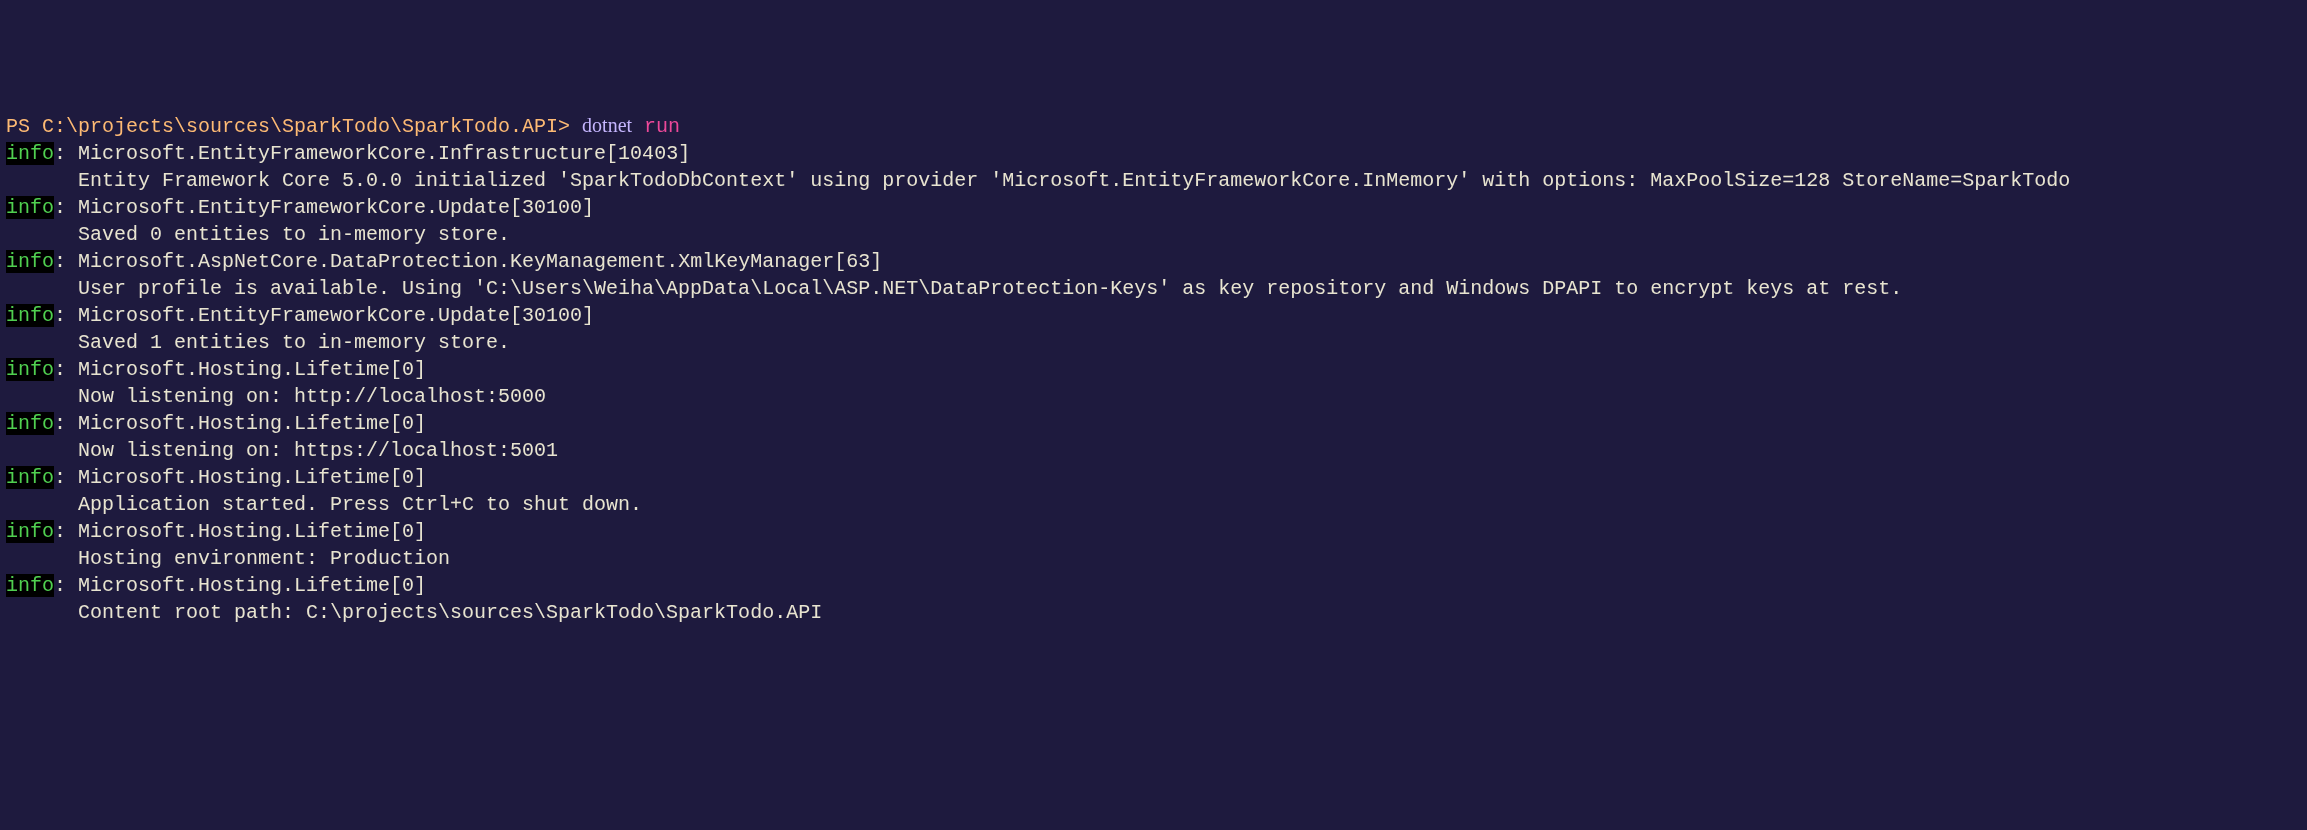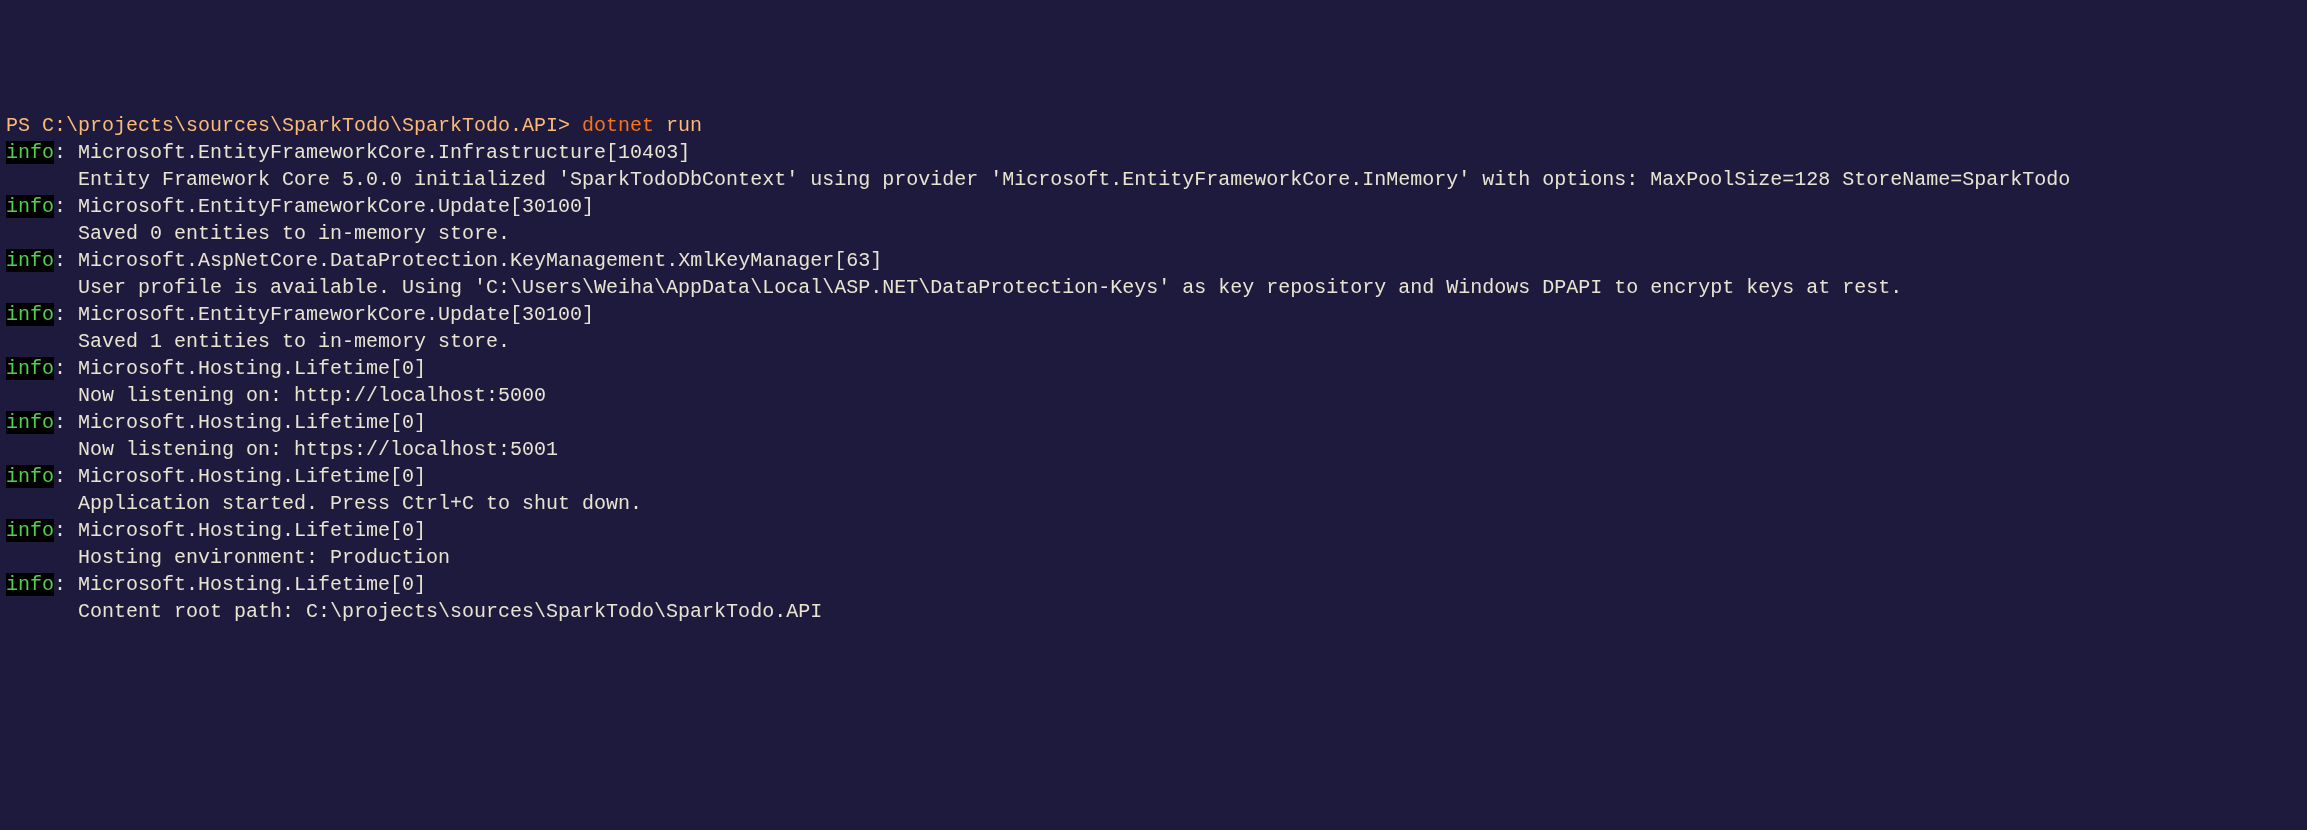--- a/index.html
+++ b/index.html
@@ -15,24 +15,25 @@
       line-height: 1.35;
       padding: 4px 6px;
       white-space: pre-wrap;
       word-wrap: break-word;
       width: 2307px;
     }
     .prompt-prefix {
       color: #fdba74;
     }
     .command {
-      color: #f97316;
+      color: #c4b5fd;
+      font-family: Liberation Serif, serif;
     }
     .command-arg {
-      color: #fdba74;
+      color: #ec4899;
     }
     .info-tag {
       color: #50d050;
       background-color: #000000;
     }
     .log-text {
       color: #e8e4d0;
     }
     .terminal-line {
       display: block;

